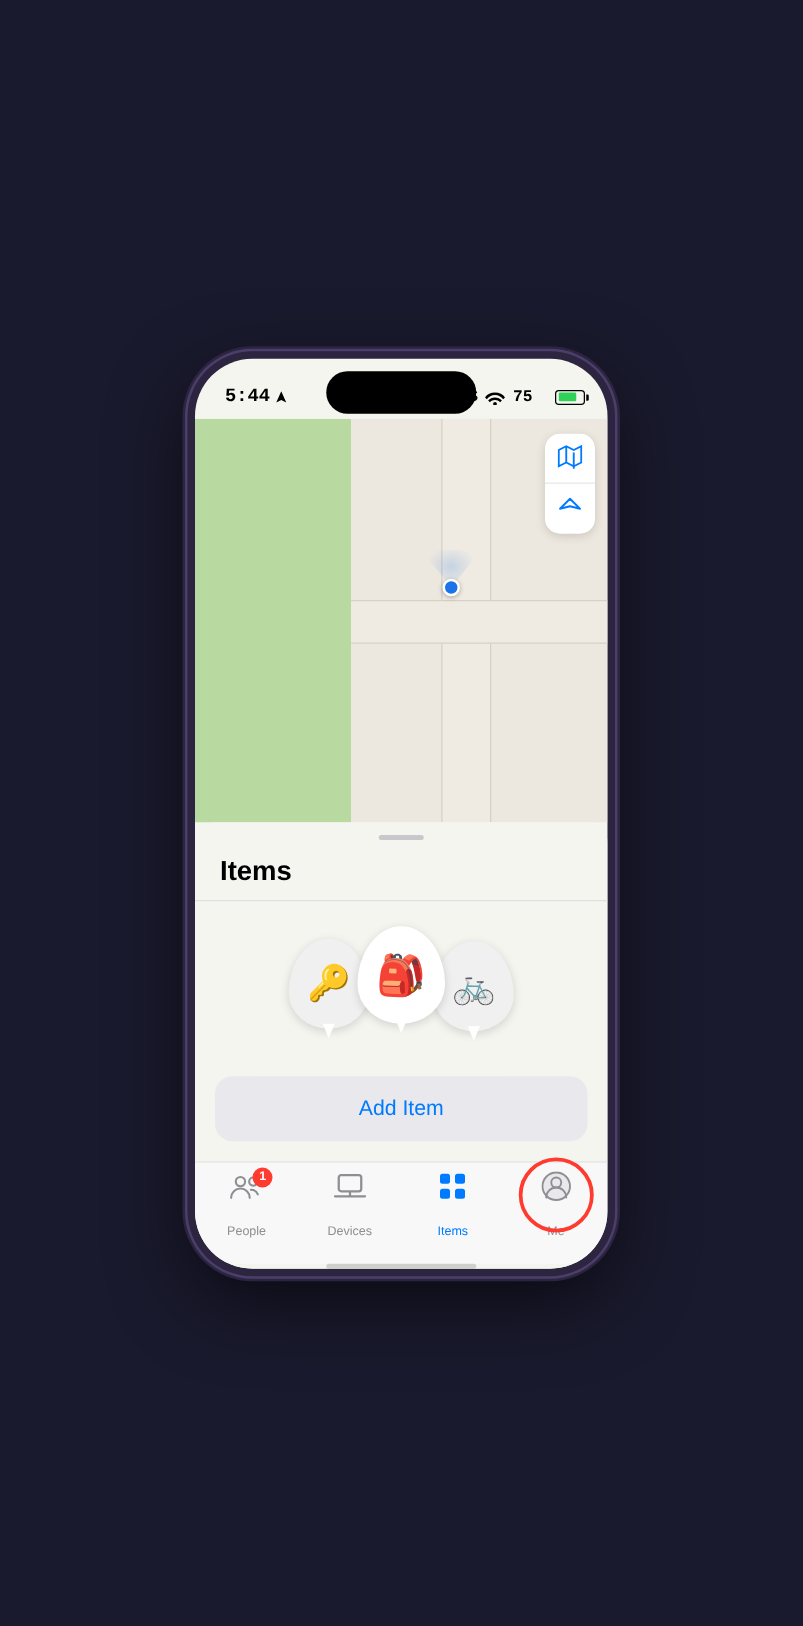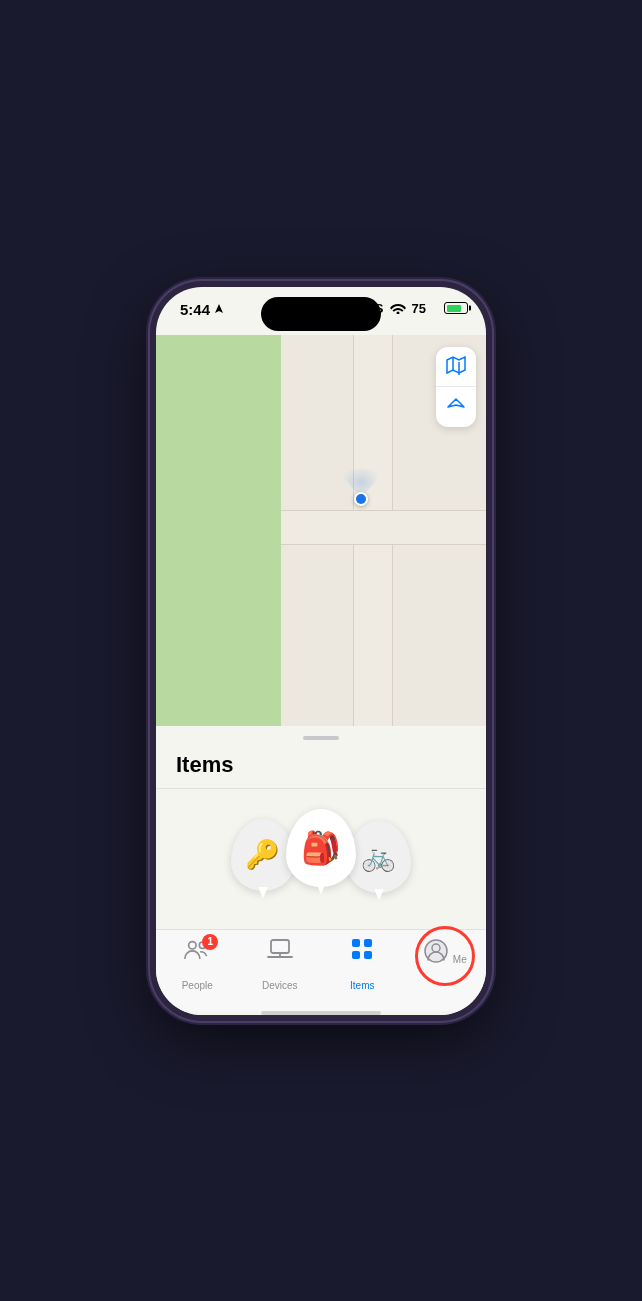--- a/index.html
+++ b/index.html
@@ -46,27 +46,28 @@
       overflow: hidden;
       display: flex;
       flex-direction: column;
     }
 
     
     .status-bar {
       height: 48px;
       background: transparent;
       display: flex;
-      align-items: flex-start;
+      align-items: center;
       padding-top: 14px;
       padding-left: 24px;
       padding-right: 18px;
       justify-content: space-between;
       position: relative;
       z-index: 10;
+      font-family: Liberation Mono, monospace;
     }
 
     .status-time {
       font-size: 15px;
       font-weight: 600;
       color: #000;
       display: flex;
       align-items: center;
       gap: 4px;
     }
@@ -476,20 +477,23 @@
           </div>
           <div class="item-pin item-pin-backpack">
             <span>🎒</span>
           </div>
           <div class="item-pin item-pin-bike">
             <span>🚲</span>
           </div>
         </div>
       </div>
 
+      <div class="add-item-btn">
+        <span class="add-item-btn-text">Add Item</span>
+      </div>
     </div>
 
     <div class="tab-bar">
 
       <div class="tab-item">
         <div class="tab-icon">
           <svg width="28" height="22" viewBox="0 0 28 22" fill="none">
             <circle cx="9" cy="7" r="4" stroke="#8e8e93" stroke-width="1.8" fill="none"></circle>
             <path d="M1 21c0-4.4 3.6-8 8-8s8 3.6 8 8" stroke="#8e8e93" stroke-width="1.8" fill="none" stroke-linecap="round"></path>
             <circle cx="20" cy="7" r="3.5" stroke="#8e8e93" stroke-width="1.8" fill="none"></circle>
@@ -517,21 +521,21 @@
             <rect x="1" y="1" width="8" height="8" rx="2" fill="#007aff"></rect>
             <rect x="13" y="1" width="8" height="8" rx="2" fill="#007aff"></rect>
             <rect x="1" y="13" width="8" height="8" rx="2" fill="#007aff"></rect>
             <rect x="13" y="13" width="8" height="8" rx="2" fill="#007aff"></rect>
           </svg>
         </div>
         <span class="tab-label active">Items</span>
       </div>
 
       <div class="tab-item" style="position:relative;">
-        <div style="position:relative; display:flex; flex-direction:row; align-items:center; gap:4px;">
+        <div style="position:relative; display:flex; flex-direction:column; align-items:center; gap:4px;">
 
           <div style="position:absolute; top:-12px; left:50%; transform:translateX(-50%); width:60px; height:60px; border:3px solid #ff3b30; border-radius:50%; pointer-events:none;"></div>
           <div class="tab-icon">
             <svg width="24" height="24" viewBox="0 0 24 24" fill="none">
               <circle cx="12" cy="12" r="11" stroke="#8e8e93" stroke-width="1.5" fill="#e8e8ed"></circle>
               <circle cx="12" cy="9" r="4" stroke="#8e8e93" stroke-width="1.5" fill="none"></circle>
               <path d="M4 21c0-4.4 3.6-8 8-8s8 3.6 8 8" stroke="#8e8e93" stroke-width="1.5" fill="none" stroke-linecap="round"></path>
             </svg>
           </div>
           <span class="tab-label">Me</span>

